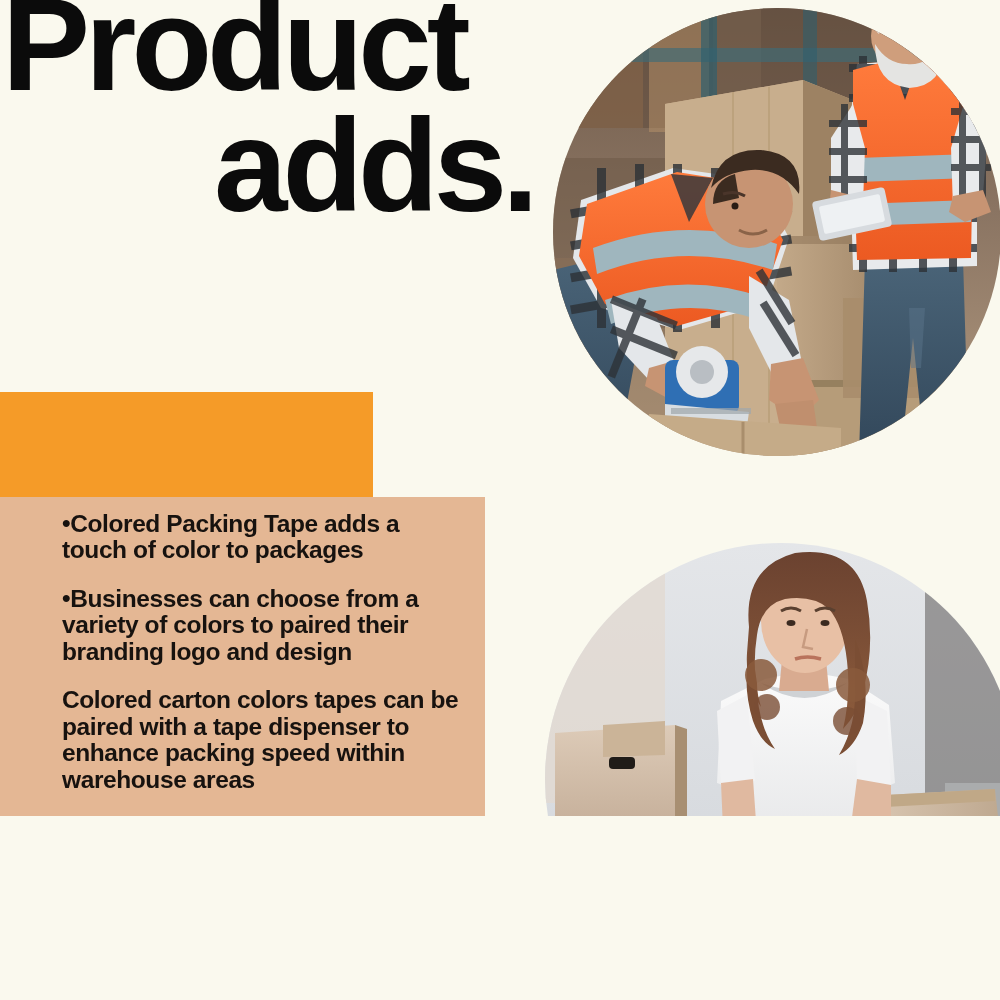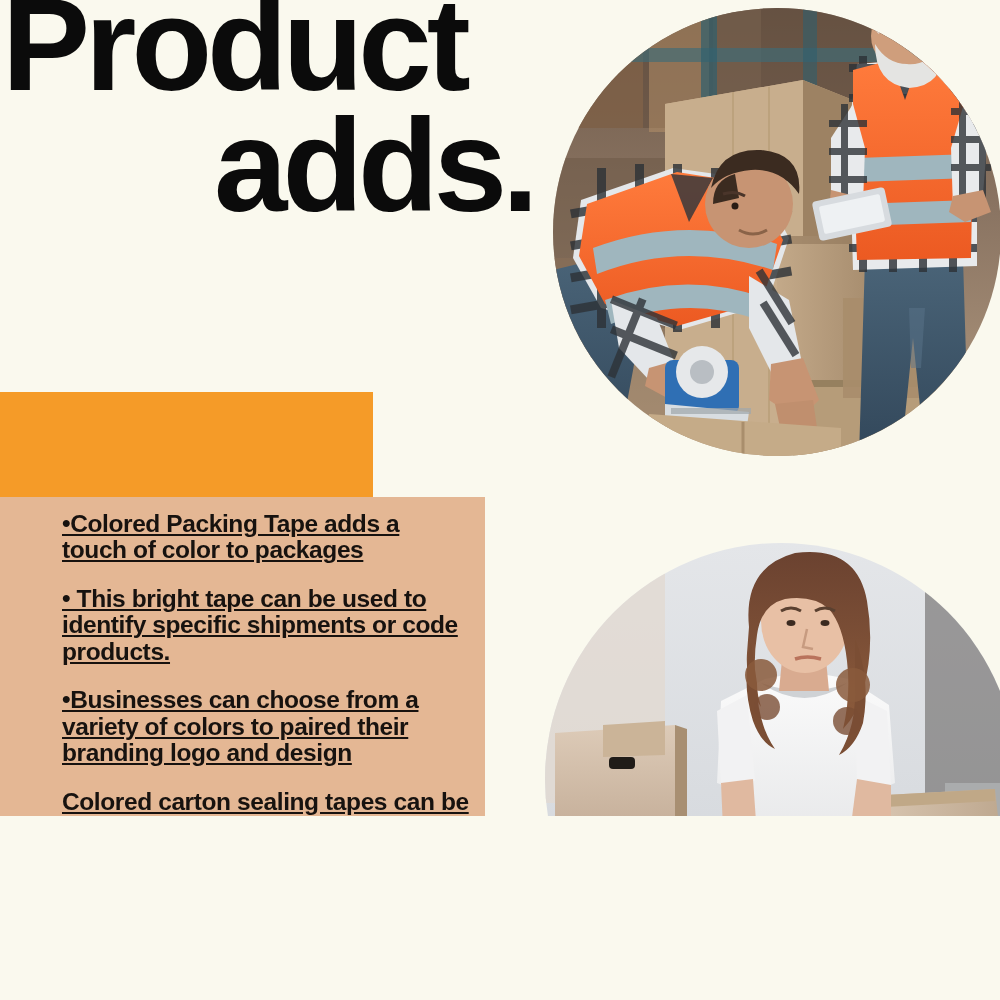--- a/index.html
+++ b/index.html
@@ -68,21 +68,20 @@
   }
   .bullet-item {
     font-family: "Liberation Sans", sans-serif;
     font-weight: 700;
     font-size: 24.5px;
     line-height: 1.08;
     letter-spacing: -0.4px;
     color: #17120f;
     margin: 0 0 22px 0;
     max-width: 410px;
-    text-decoration: underline;
   }
   .bullet-item:last-child { margin-bottom: 0; }
 
   
   .photo-circle {
     position: absolute;
     border-radius: 50%;
     overflow: hidden;
     z-index: 5;
   }
@@ -107,23 +106,22 @@
 
   <div id="title-block">
     <span id="title-line-1" class="title-line">Product</span>
     <span id="title-line-2" class="title-line">adds.</span>
   </div>
 
   <div id="orange-block"></div>
 
   <div id="text-panel">
     <p class="bullet-item">•Colored Packing Tape adds a touch of color to packages</p>
-    <p class="bullet-item">• This bright tape can be used to identify specific shipments or code products.</p>
     <p class="bullet-item">•Businesses can choose from a variety of colors to paired their branding logo and design</p>
-    <p class="bullet-item">Colored carton sealing tapes can be paired with a from dispenser to enhance packing speed within warehouse areas</p>
+    <p class="bullet-item">Colored carton colors tapes can be paired with a tape dispenser to enhance packing speed within warehouse areas</p>
   </div>
 
   <div id="photo-warehouse" class="photo-circle">
     <svg class="photo-svg" viewBox="0 0 448 448" preserveAspectRatio="xMidYMid slice">
       <defs>
         <linearGradient id="whBg" x1="0" y1="0" x2="0" y2="1">
           <stop offset="0%" stop-color="#6f5a49"></stop>
           <stop offset="45%" stop-color="#8a7462"></stop>
           <stop offset="100%" stop-color="#b29a80"></stop>
         </linearGradient>

